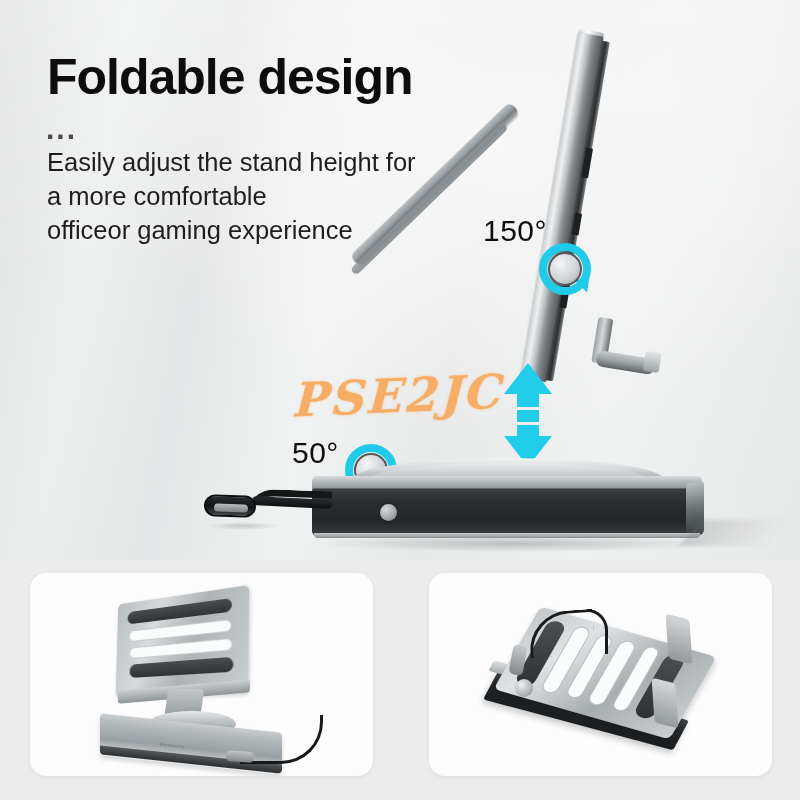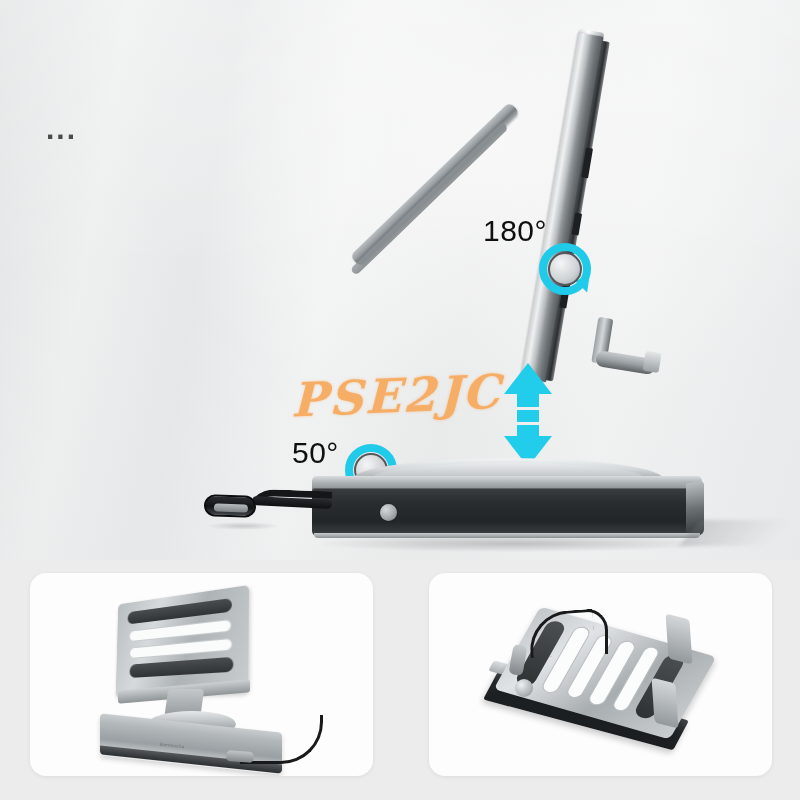--- a/index.html
+++ b/index.html
@@ -393,21 +393,27 @@
 </style>
 </head>
 <body>
 
 <div id="stage">
 
   <div class="backdrop"></div>
   <div class="backdrop-soft"></div>
   <div class="bottom-band"></div>
 
+  <div class="headline">Foldable design</div>
   <div class="dots">...</div>
+  <div class="sub">
+    <div>Easily adjust the stand height for</div>
+    <div>a more comfortable</div>
+    <div>officeor gaming experience</div>
+  </div>
 
   <div class="hero">
 
     <div class="plate">
       <div class="cap"></div>
       <div class="face"></div>
       <div class="edge"></div>
       <div class="notch n1"></div>
       <div class="notch n2"></div>
       <div class="notch n3"></div>
@@ -420,21 +426,21 @@
     </div>
 
     <div class="arm"></div>
     <div class="arm2"></div>
 
     <div class="hinge hinge-top">
       <div class="ring"></div>
       <div class="arrowhead"></div>
       <div class="disc"></div>
     </div>
-    <div class="ang ang-180">180°</div>
+    <div class="ang ang-180">150°</div>
 
     <div class="hinge hinge-bot">
       <div class="ring"></div>
       <div class="arrowhead"></div>
       <div class="disc"></div>
     </div>
     <div class="ang ang-70">50°</div>
 
     <div class="updown">
       <div class="headU"></div>

